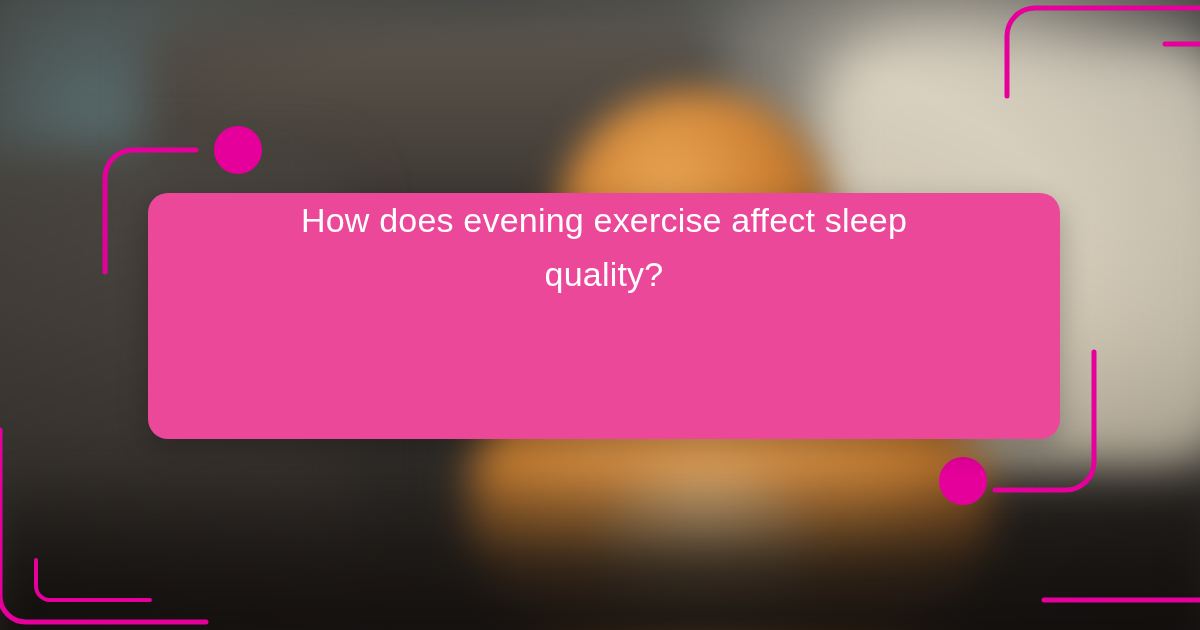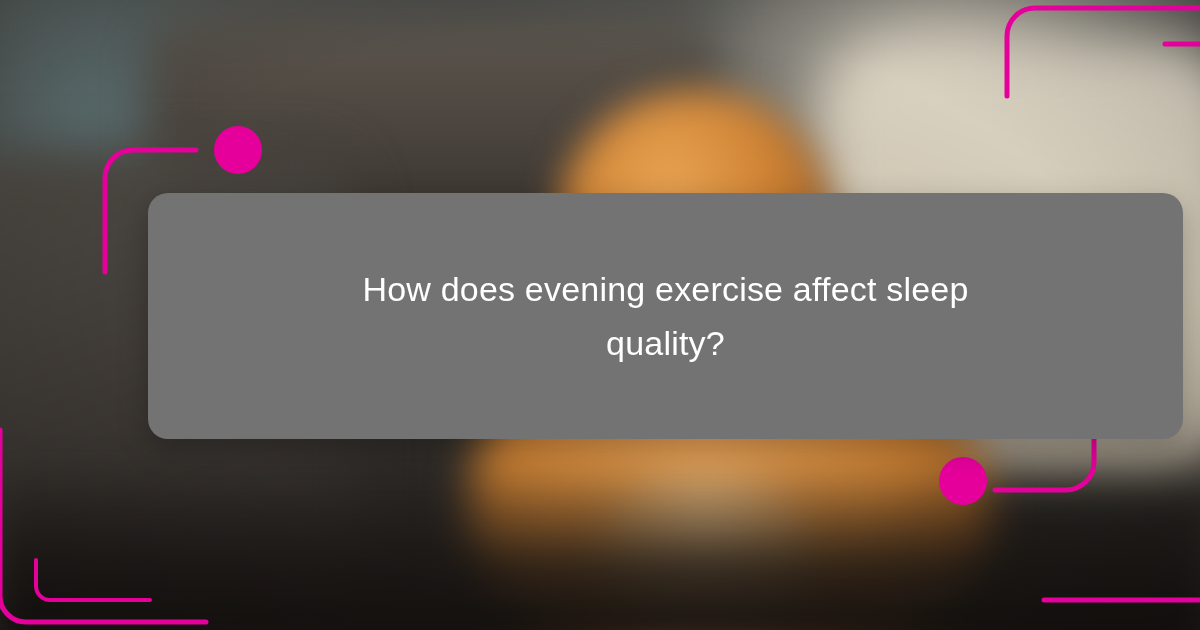--- a/index.html
+++ b/index.html
@@ -115,27 +115,27 @@
     inset: 0;
     pointer-events: none;
   }
   .deco svg { display: block; }
 
   
   .card {
     position: absolute;
     left: 148px;
     top: 193px;
-    width: 1035px;
+    width: 912px;
     height: 246px;
-    background: #737373;
+    background: #ec4899;
     border-radius: 20px;
     box-shadow: 0 10px 30px rgba(0,0,0,0.25);
     display: flex;
-    align-items: center;
+    align-items: flex-start;
     justify-content: center;
   }
   .card-title {
     width: 700px;
     margin: 0;
     color: #ffffff;
     font-size: 34px;
     line-height: 1.6;
     font-weight: 400;
     text-align: center;

